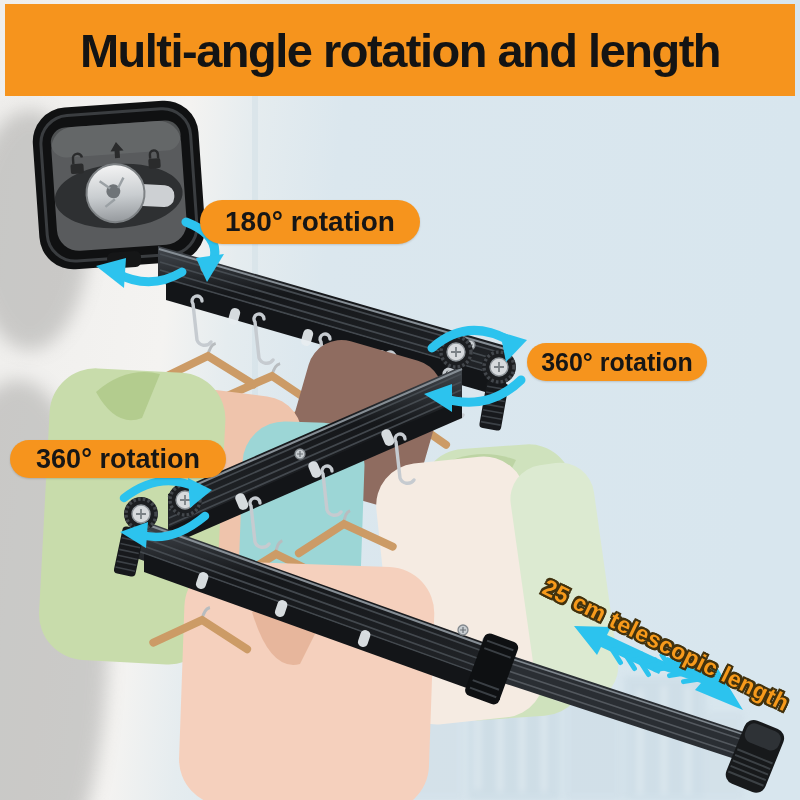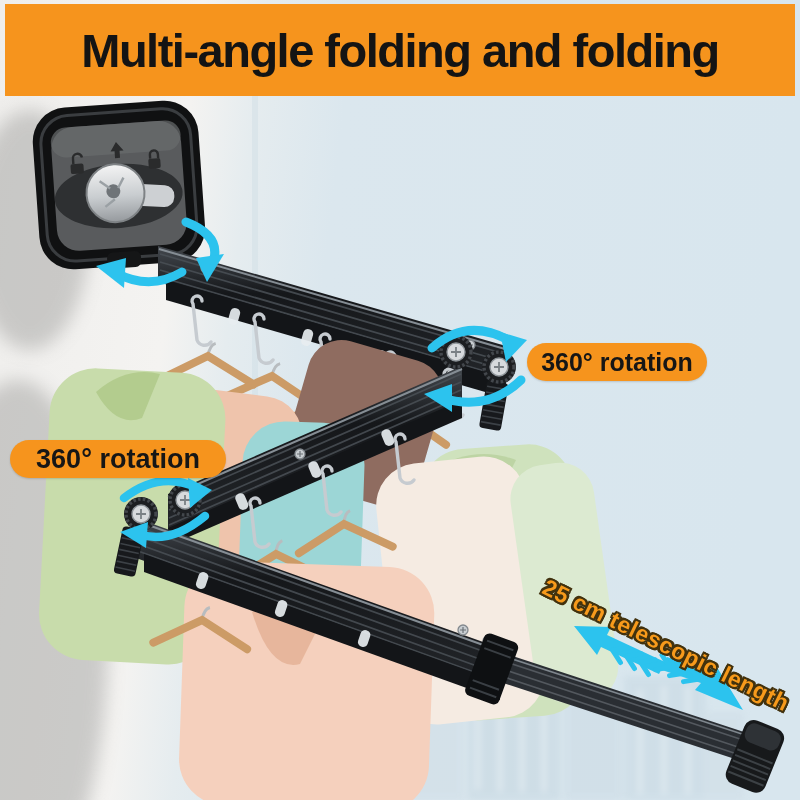--- a/index.html
+++ b/index.html
@@ -260,20 +260,21 @@
       <use href="#chevL" transform="translate(616,643) rotate(24)"></use>
       <use href="#chevL" transform="translate(630,649) rotate(24)"></use>
       <use href="#chevL" transform="translate(644,655) rotate(24)"></use>
       <use href="#chevR" transform="translate(662,655) rotate(24)"></use>
       <use href="#chevR" transform="translate(676,661) rotate(24)"></use>
       <use href="#chevR" transform="translate(690,667) rotate(24)"></use>
     </g>
   </svg>
 
   <div class="banner">
-    <h1>Multi-angle folding and folding</h1>
+    <h1>Multi-angle rotation and length</h1>
   </div>
 
+  <div class="pill pill-180">180° rotation</div>
   <div class="pill pill-360r">360° rotation</div>
   <div class="pill pill-360l">360° rotation</div>
   <div class="telescopic">25 cm telescopic length</div>
 
 </div>
 
 </body></html>

